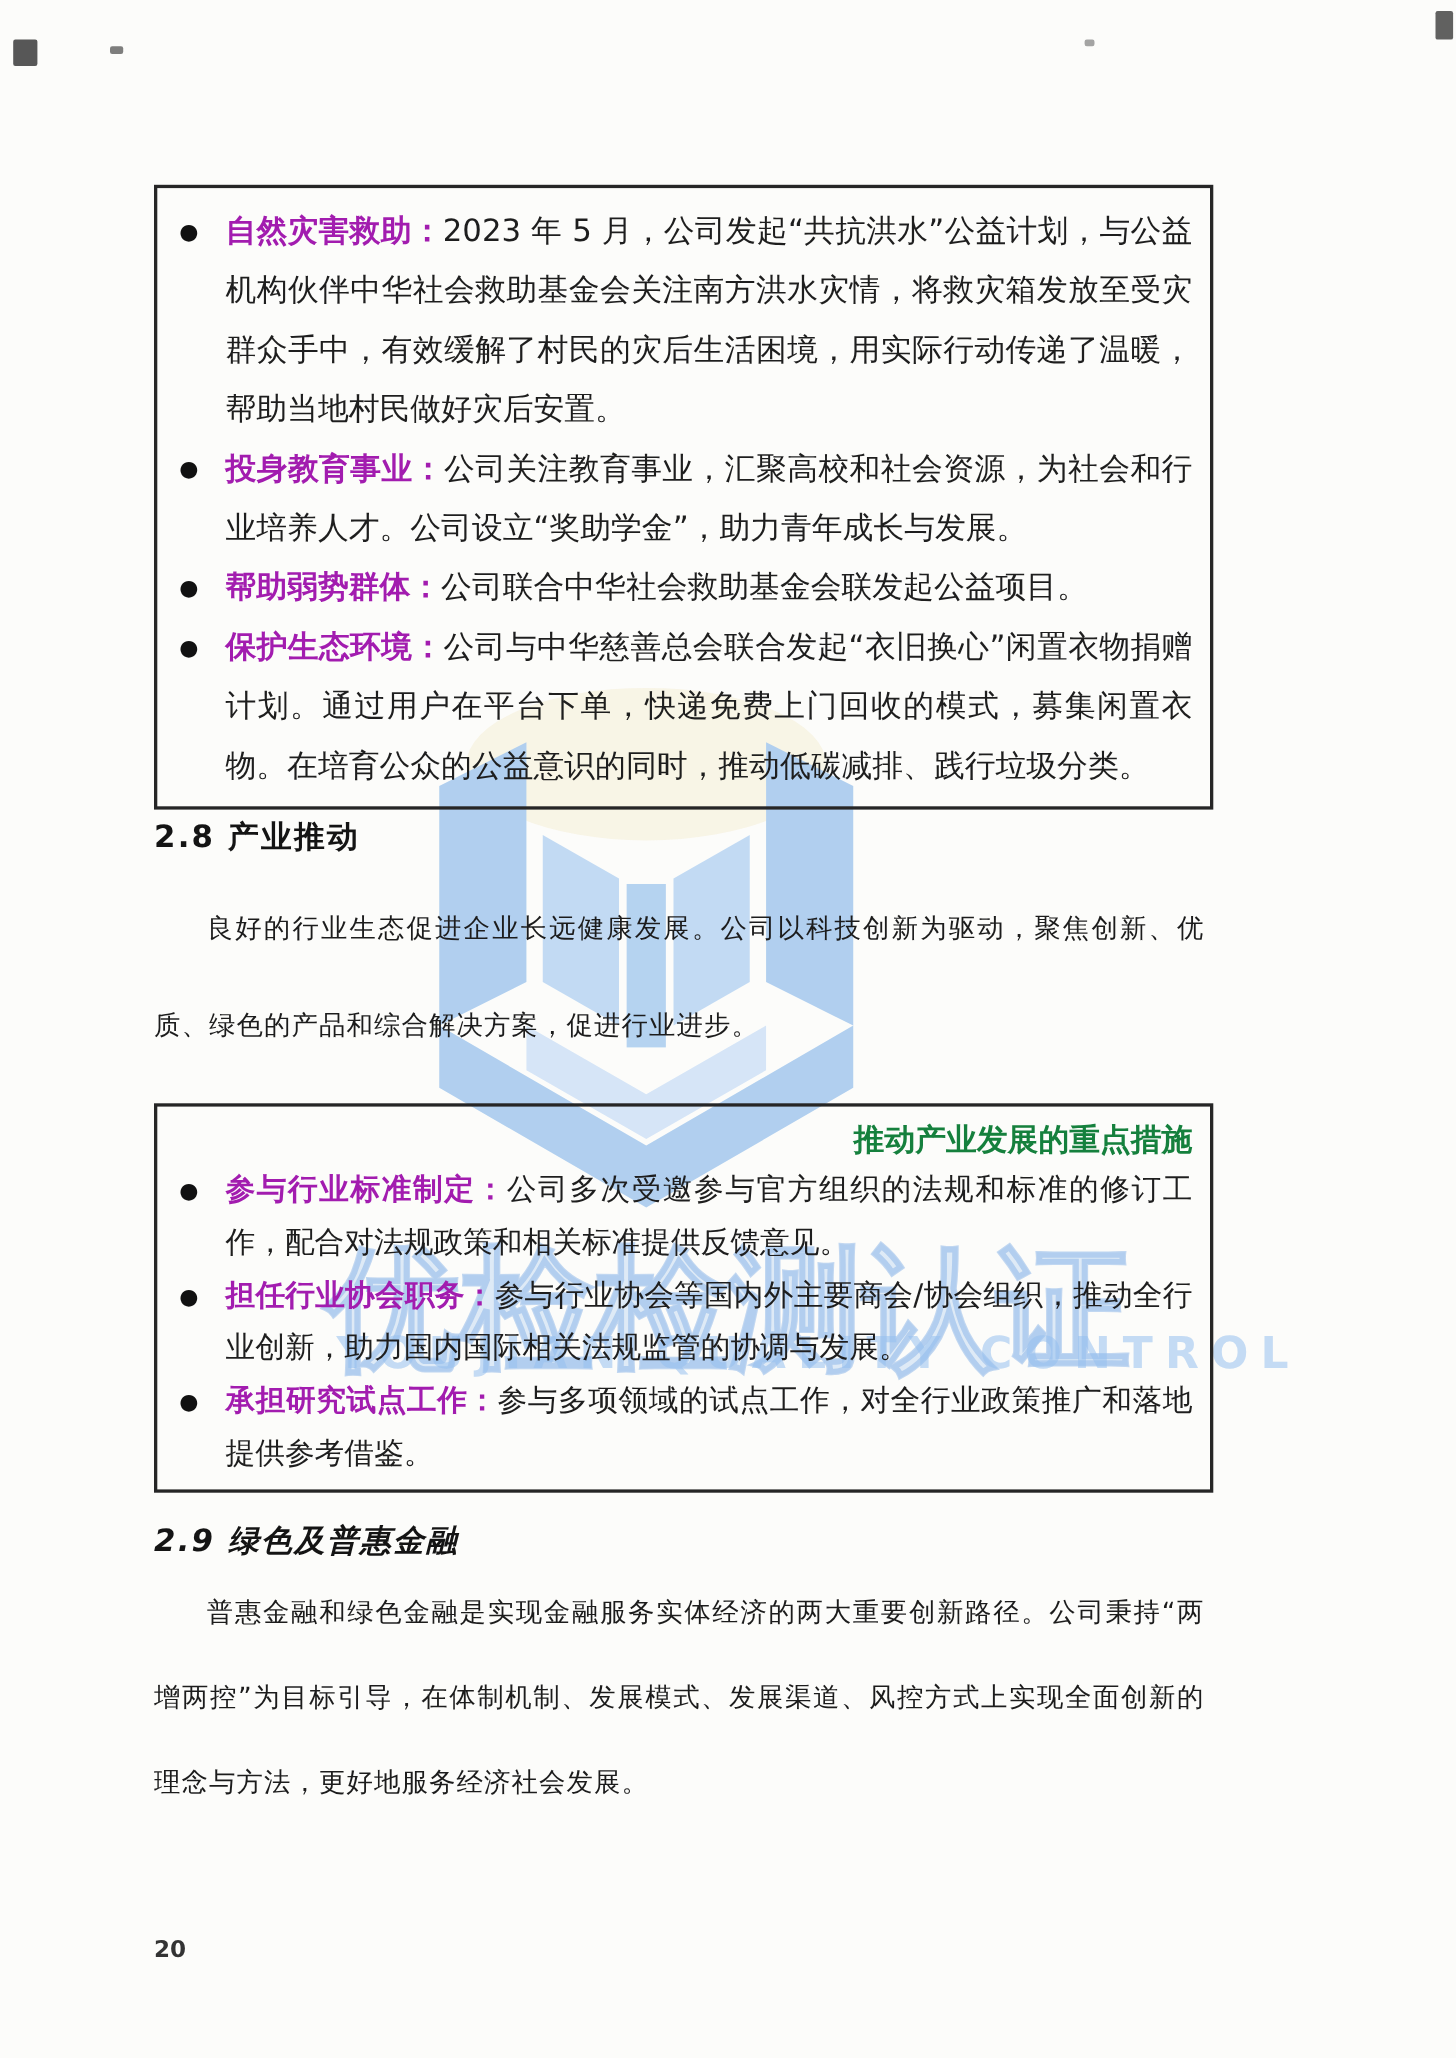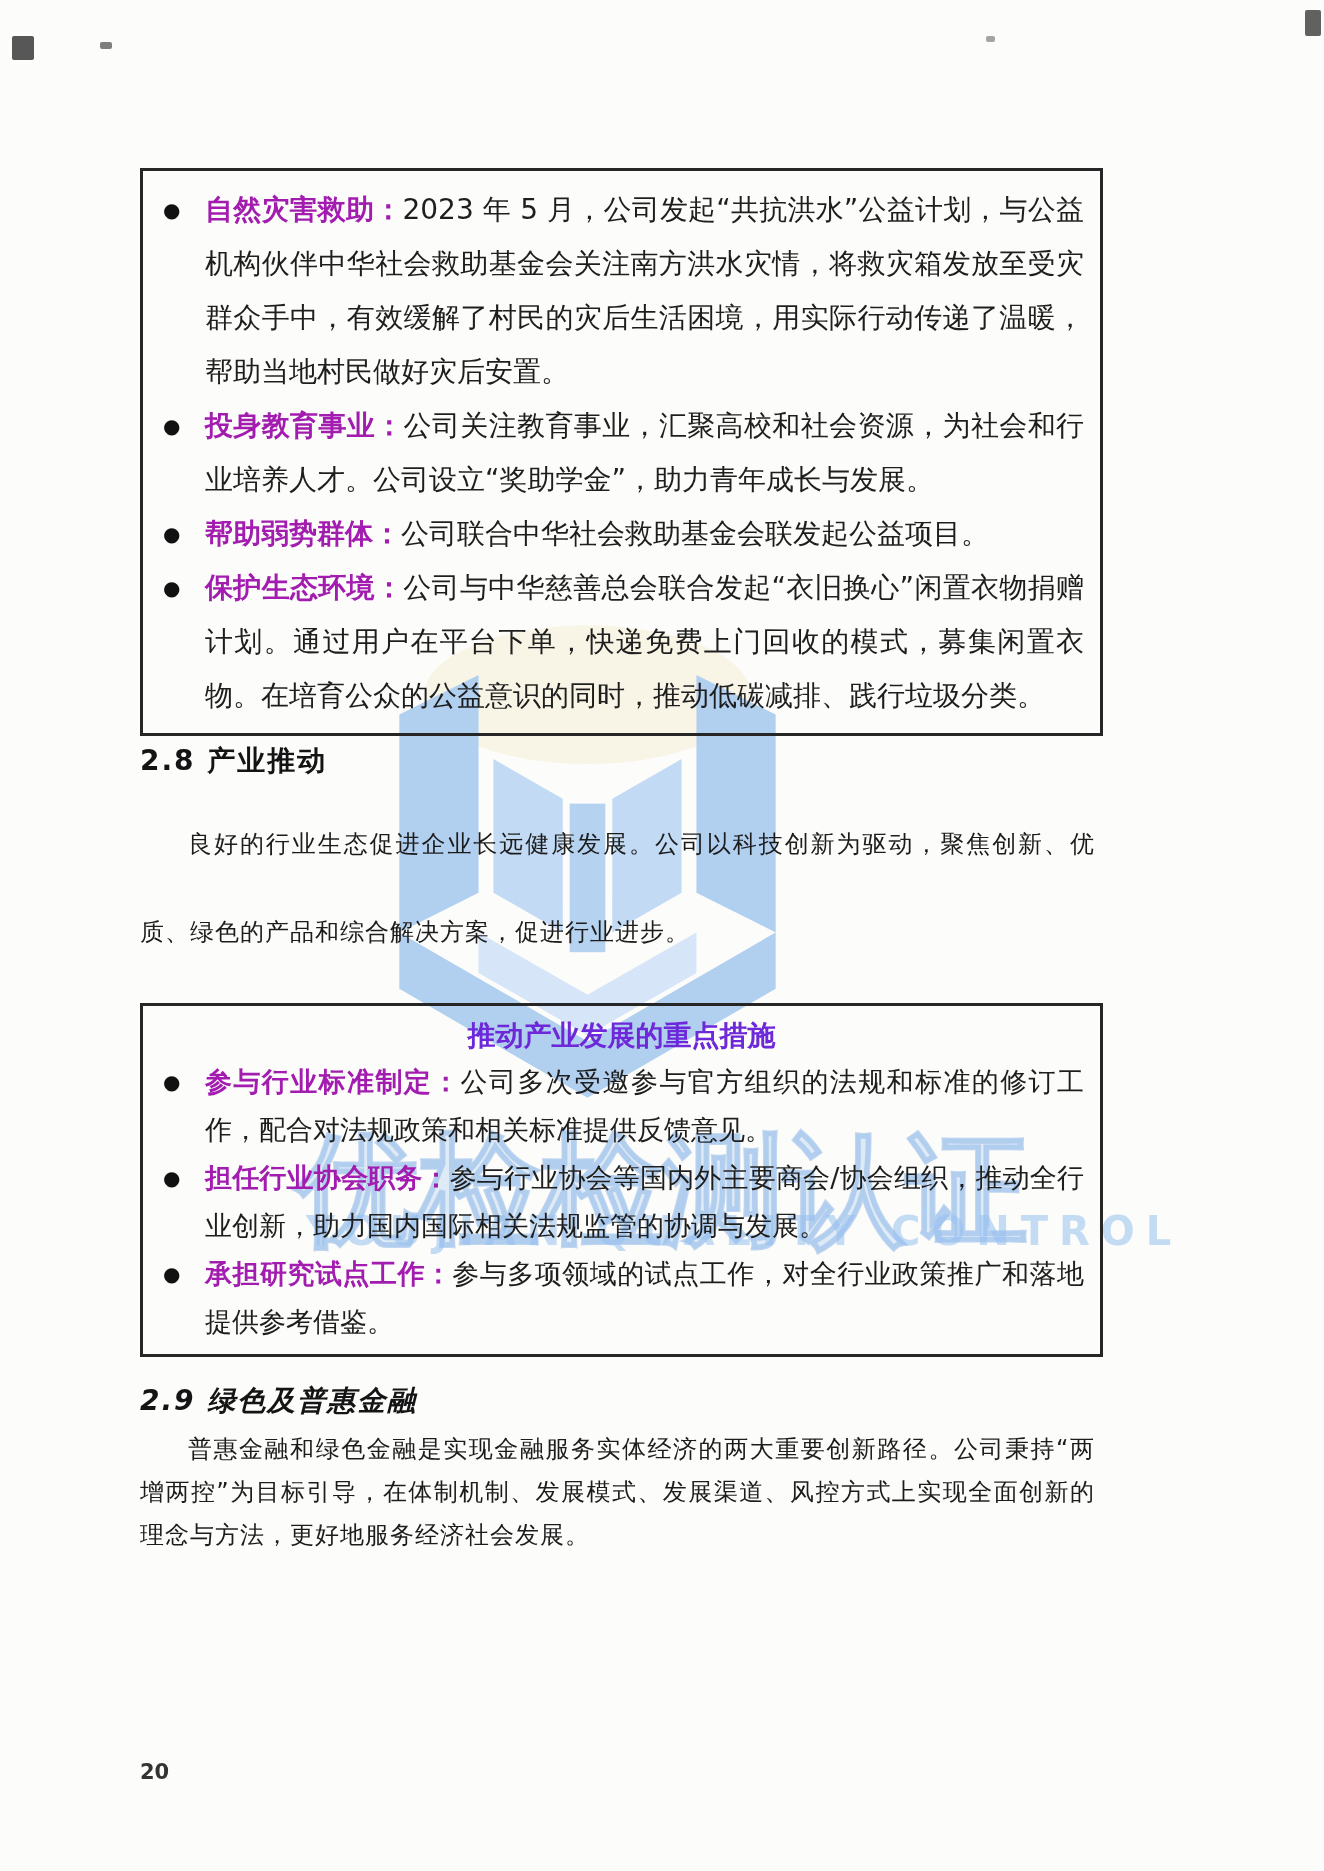--- a/index.html
+++ b/index.html
@@ -50,38 +50,38 @@
     text-align:justify;text-justify:inter-ideograph;
   }
   .box2 .bullet{font-size:27px;line-height:48px;}
   .marker{
     position:absolute;left:4px;top:0;
     font-size:20px;line-height:54px;color:#111;
   }
   .box2 .marker{line-height:48px;}
   .lbl{font-weight:bold;color:#a21caf;}
   .box-title{
-    font-size:28px;font-weight:bold;color:#6d28d9;
-    line-height:44px;text-align:center;
+    font-size:28px;font-weight:bold;color:#15803d;
+    line-height:44px;text-align:right;
   }
   h2.sec{
     position:absolute;left:0;margin:0;
     font-size:28px;font-weight:bold;color:#141414;
     letter-spacing:2px;white-space:nowrap;
   }
   .h28{top:742px;}
   .h29{top:1382px;font-style:italic;}
   .para{
     position:absolute;left:0;width:955px;margin:0;
     font-size:24px;color:#1c1c1c;
     text-align:justify;text-justify:inter-ideograph;
     text-indent:2em;letter-spacing:1px;
   }
   .p28{top:800px;line-height:88px;}
-  .p29{top:1428px;line-height:43px;}
+  .p29{top:1428px;line-height:77px;}
   .page-number{
     position:absolute;left:140px;top:1760px;width:985px;z-index:2;
     font-size:21px;font-weight:bold;color:#333;
   }
 </style>
 </head>
 <body>
 
 <div class="page">
 

